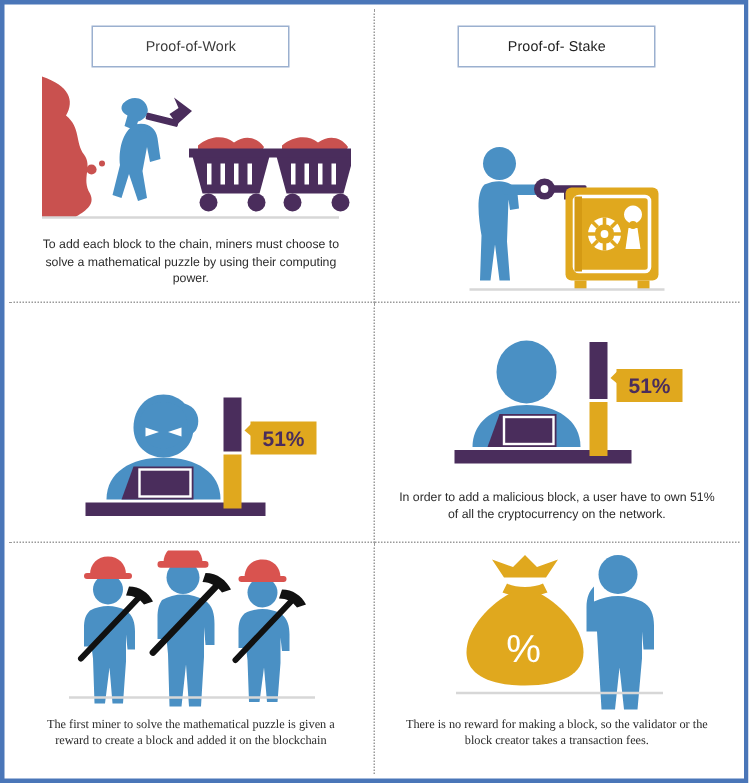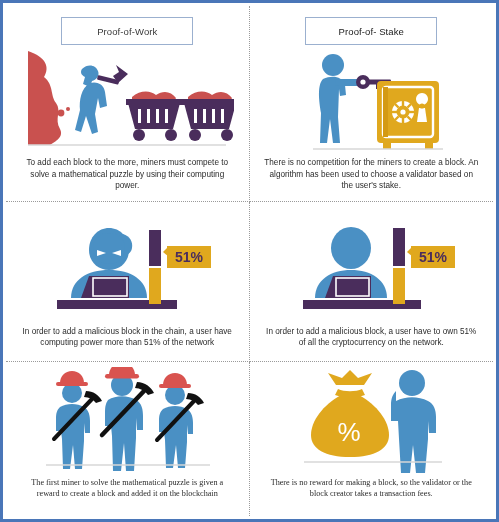--- a/index.html
+++ b/index.html
@@ -130,21 +130,21 @@
               <rect x="183" y="62" width="3" height="14"></rect>
               <rect x="192" y="62" width="3" height="14"></rect>
               <rect x="201" y="62" width="3" height="14"></rect>
             </g>
             <circle cx="175" cy="88" r="6" fill="#4a2d5c"></circle>
             <circle cx="207" cy="88" r="6" fill="#4a2d5c"></circle>
           </g>
           <line class="ground" x1="8" y1="98" x2="206" y2="98"></line>
         </svg>
       </div>
-      <div class="caption">To add each block to the more, miners must compete to solve a mathematical puzzle by using their computing power.</div>
+      <div class="caption">To add each block to the chain, miners must choose to solve a mathematical puzzle by using their computing power.</div>
     </div>
 
     <div class="cell row-1">
       <div class="title-box bold">
         <span>Proof-of- Stake</span>
       </div>
       <div class="art">
         <svg width="160" height="104" viewBox="0 0 160 104" aria-hidden="true">
 
           <g fill="#4a90c4">
@@ -183,21 +183,20 @@
             <path d="M131 54 a6 6 0 1 1 0.01 0 z" fill="#ffffff"></path>
             <path d="M128 57 h6 l2 14 h-10 z" fill="#ffffff"></path>
             <circle cx="131" cy="55" r="2.6" fill="#e0a81e"></circle>
 
             <rect x="92" y="92" width="8" height="6" fill="#e0a81e"></rect>
             <rect x="134" y="92" width="8" height="6" fill="#e0a81e"></rect>
           </g>
           <line class="ground" x1="22" y1="98" x2="152" y2="98"></line>
         </svg>
       </div>
-      <div class="caption">There is no competition for the miners to create a block. An algorithm has been used to choose a validator based on the user's stake.</div>
     </div>
 
     <div class="cell col-l row-2">
       <div class="art">
         <svg width="180" height="104" viewBox="0 0 180 104" aria-hidden="true">
 
           <g fill="#4a90c4">
             <path d="M52 30 c0 -13 9 -22 20 -22 c11 0 20 9 20 22 c0 12 -9 20 -20 20 c-11 0 -20 -8 -20 -20 z"></path>
             <path d="M86 14 c7 2 10 8 9 14 c-1 6 -6 8 -9 6 z"></path>
             <path d="M34 78 c0 -18 16 -28 38 -28 c22 0 38 10 38 28 z"></path>
@@ -216,21 +215,20 @@
           <rect x="20" y="80" width="120" height="9" fill="#4a2d5c"></rect>
 
           <rect x="112" y="10" width="12" height="36" fill="#4a2d5c"></rect>
           <rect x="112" y="48" width="12" height="36" fill="#e0a81e"></rect>
 
           <path d="M126 32 l6 5 v-11 z" fill="#e0a81e"></path>
           <rect x="130" y="26" width="44" height="22" fill="#e0a81e"></rect>
           <text x="152" y="42" text-anchor="middle" font-family="Liberation Sans, sans-serif" font-size="14" font-weight="bold" fill="#4a2d5c">51%</text>
         </svg>
       </div>
-      <div class="caption">In order to add a malicious block in the chain, a user have computing power more than 51% of the network</div>
     </div>
 
     <div class="cell row-2">
       <div class="art">
         <svg width="180" height="104" viewBox="0 0 180 104" aria-hidden="true">
 
           <g fill="#4a90c4">
             <ellipse cx="70" cy="28" rx="20" ry="21"></ellipse>
             <path d="M34 78 c0 -18 16 -28 36 -28 c20 0 36 10 36 28 z"></path>
           </g>

